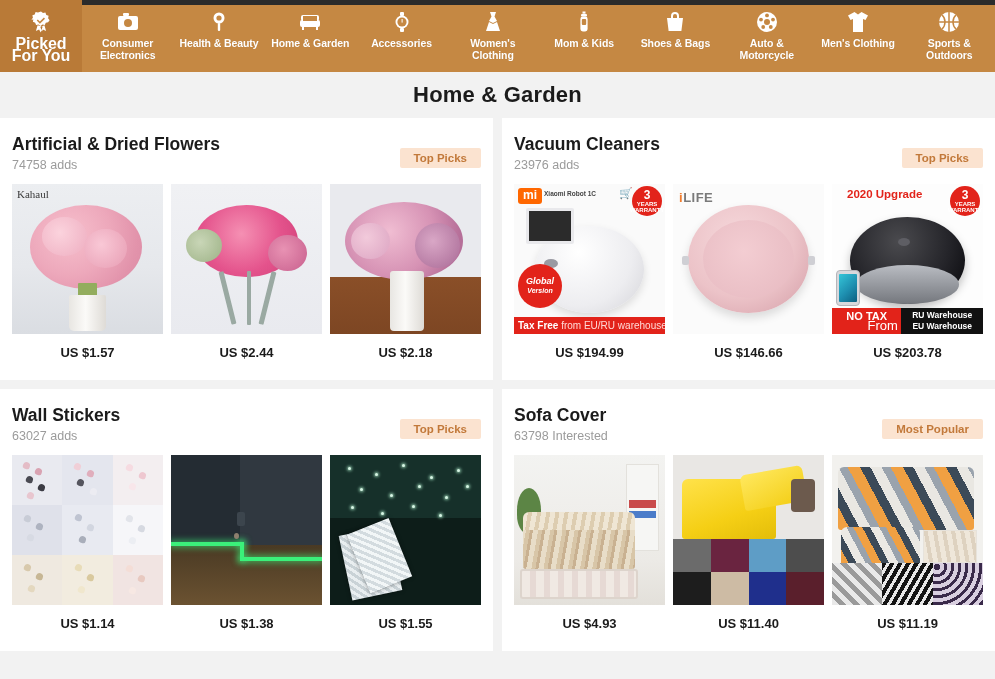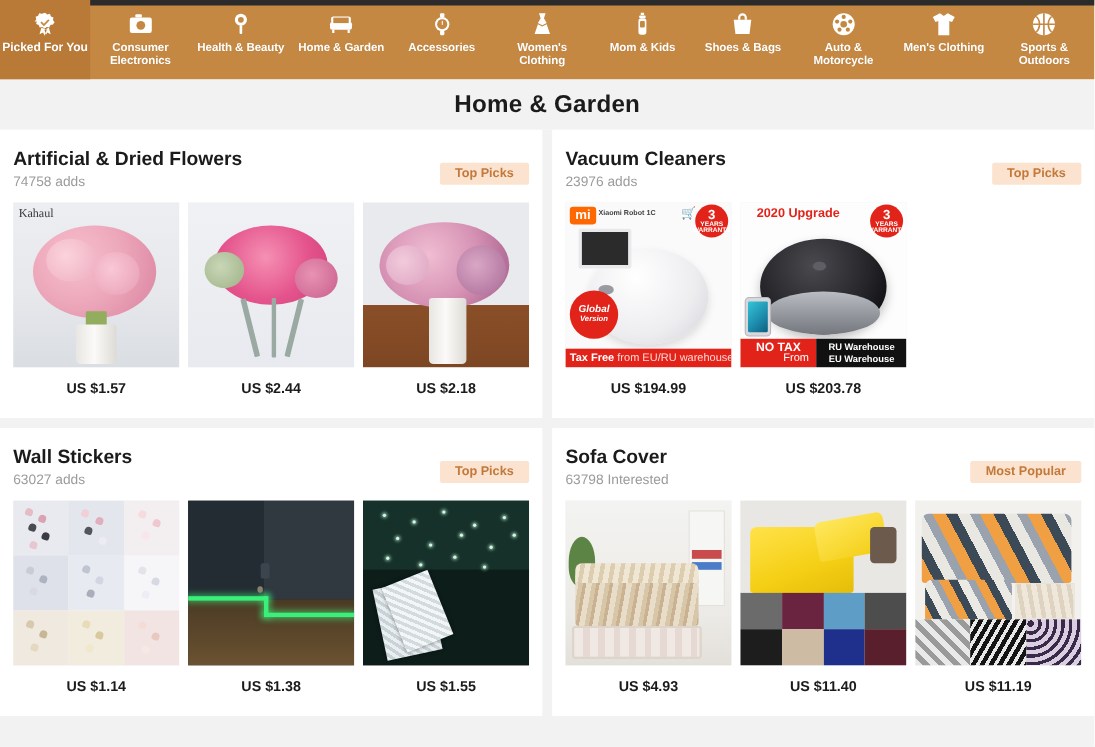--- a/index.html
+++ b/index.html
@@ -43,21 +43,21 @@
   }
   .nav-item .ico svg { width: 24px; height: 24px; display: block; }
   .nav-label {
     font-size: 10.5px;
     line-height: 11.5px;
     font-weight: 700;
     letter-spacing: -0.1px;
     padding: 0 2px;
     text-shadow: 0 0 1px rgba(0,0,0,.12);
   }
-  .nav-item.first .nav-label { font-size: 11px; }
+  .nav-item.first .nav-label { font-size: 16px; }
 
   
   .title-bar {
     height: 46px;
     background: #f2f2f2;
     display: flex;
     align-items: center;
     justify-content: center;
   }
   .page-title {
@@ -233,21 +233,21 @@
     display: flex; height: 26px;
   }
   .notax-left {
     flex: 0 0 46%;
     background: #e2231a; color: #fff;
     display: flex; flex-direction: column;
     align-items: center; justify-content: center;
     font-weight: 700; line-height: 10px;
   }
   .notax-left b { font-size: 11px; }
-  .notax-left span { font-size: 10px; font-weight: 400; margin-left: 32px; }
+  .notax-left span { font-size: 13px; font-weight: 400; margin-left: 32px; }
   .notax-right {
     flex: 1; background: #111; color: #fff;
     display: flex; flex-direction: column;
     align-items: center; justify-content: center;
     font-size: 8.5px; font-weight: 700; line-height: 11px;
   }
 
   
   .ws-grid {
     position: absolute; inset: 0;
@@ -530,20 +530,33 @@
             <span>Version</span>
           </div>
           <div class="taxfree-bar">
             <span>Tax Free</span>
             <em>from EU/RU warehouse</em>
           </div>
         </div>
         <div class="price">US $194.99</div>
       </div>
 
+      <div class="product">
+        <div class="thumb">
+          <div class="vac-bg" style="background:#fbfbfb;"></div>
+          <div class="robot-round" style="left:10%;top:14%;width:80%;height:72%;background:radial-gradient(circle at 42% 34%,#f6d9dc,#ecc3c8 55%,#dba9b1 85%);box-shadow:0 5px 10px rgba(0,0,0,.13);"></div>
+          <div class="robot-round" style="left:20%;top:24%;width:60%;height:52%;background:radial-gradient(circle at 45% 40%,#f3cdd2,#e6b9c0);"></div>
+          <div style="position:absolute;left:6%;top:48%;width:7px;height:9px;border-radius:2px;background:#cfcfd4;"></div>
+          <div style="position:absolute;right:6%;top:48%;width:7px;height:9px;border-radius:2px;background:#cfcfd4;"></div>
+          <div class="ilife-logo">
+            <span class="i">i</span><span class="rest">LIFE</span>
+          </div>
+        </div>
+        <div class="price">US $146.66</div>
+      </div>
 
       <div class="product">
         <div class="thumb">
           <div class="vac-bg" style="background:#fdfdfd;"></div>
           <div class="robot-round" style="left:12%;top:22%;width:76%;height:58%;background:radial-gradient(circle at 42% 28%,#4a4a4e,#25252a 55%,#0c0c10 88%);box-shadow:0 5px 10px rgba(0,0,0,.25);"></div>
           <div class="robot-round" style="left:16%;top:54%;width:68%;height:26%;background:linear-gradient(180deg,#b9bcc2,#74777d);"></div>
           <div style="position:absolute;left:44%;top:36%;width:12px;height:8px;border-radius:50%;background:#5e5e64;"></div>
           <div class="upg2020">2020 Upgrade</div>
           <div class="yr3">
             <b>3</b>

